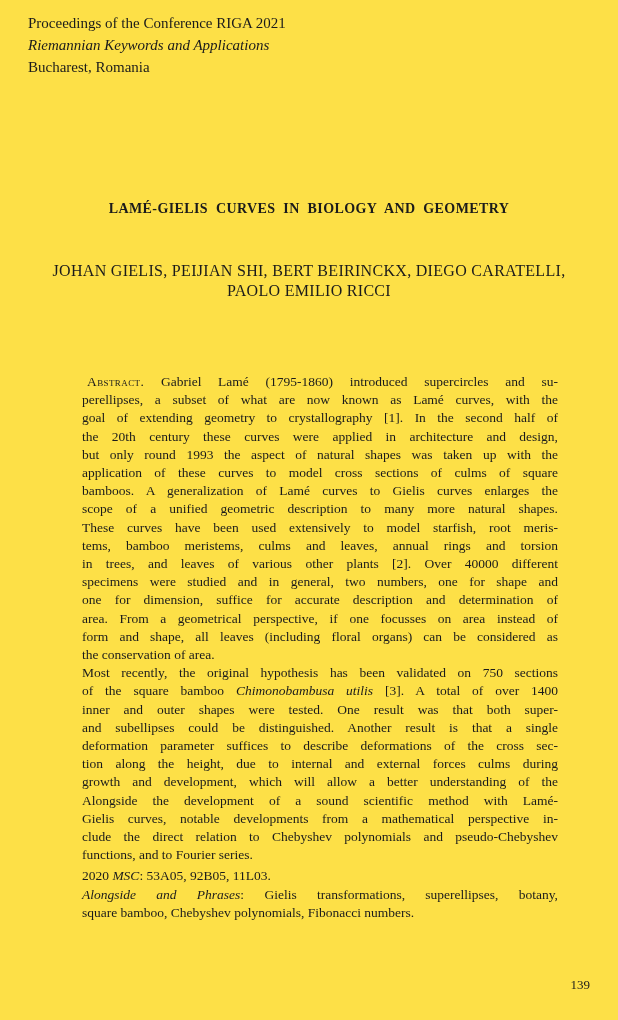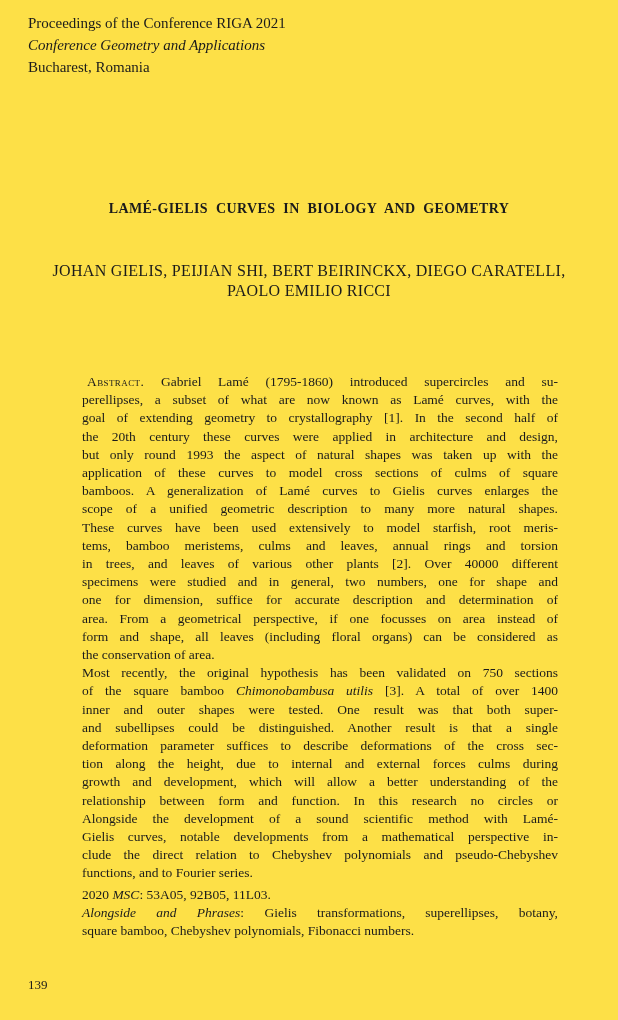--- a/index.html
+++ b/index.html
@@ -38,31 +38,31 @@
   }
   .line { text-align: left; }
   .line.j { text-align: justify; text-align-last: justify; }
   .line.ind { text-indent: 5px; }
   .line.gap { margin-top: 3px; }
   .smallcaps { font-variant: small-caps; letter-spacing: 0.4px; }
   .italic { font-style: italic; }
 
   .pageno {
     position: absolute; top: 977px; left: 28px; width: 562px;
-    text-align: left; font-size: 13px;
+    text-align: right; font-size: 13px;
   }
 </style>
 </head>
 <body>
 
 <div class="page">
 
   <div class="running-head">
     <div>Proceedings of the Conference RIGA 2021</div>
-    <div class="it">Conference Geometry and Applications</div>
+    <div class="it">Riemannian Keywords and Applications</div>
     <div>Bucharest, Romania</div>
   </div>
 
   <div class="title">LAMÉ-GIELIS CURVES IN BIOLOGY AND GEOMETRY</div>
 
   <div class="authors">
     <div>JOHAN GIELIS, PEIJIAN SHI, BERT BEIRINCKX, DIEGO CARATELLI,</div>
     <div>PAOLO EMILIO RICCI</div>
   </div>
 
@@ -83,21 +83,20 @@
       <div class="line j"><span>area. From a geometrical perspective, if one focusses on area instead of</span></div>
       <div class="line j"><span>form and shape, all leaves (including floral organs) can be considered as</span></div>
       <div class="line"><span>the conservation of area.</span></div>
       <div class="line j"><span>Most recently, the original hypothesis has been validated on 750 sections</span></div>
       <div class="line j"><span>of the square bamboo </span><span class="italic">Chimonobambusa utilis</span><span> [3]. A total of over 1400</span></div>
       <div class="line j"><span>inner and outer shapes were tested.  One result was that both super-</span></div>
       <div class="line j"><span>and subellipses could be distinguished.  Another result is that a single</span></div>
       <div class="line j"><span>deformation parameter suffices to describe deformations of the cross sec-</span></div>
       <div class="line j"><span>tion along the height, due to internal and external forces culms during</span></div>
       <div class="line j"><span>growth and development, which will allow a better understanding of the</span></div>
-      <div class="line j"><span>relationship between form and function.  In this research no circles or</span></div>
       <div class="line j"><span>Alongside the development of a sound scientific method with Lamé-</span></div>
       <div class="line j"><span>Gielis curves, notable developments from a mathematical perspective in-</span></div>
       <div class="line j"><span>clude the direct relation to Chebyshev polynomials and pseudo-Chebyshev</span></div>
       <div class="line"><span>functions, and to Fourier series.</span></div>
       <div class="line gap"><span>2020 </span><span class="italic">MSC</span><span>: 53A05, 92B05, 11L03.</span></div>
       <div class="line j"><span class="italic">Alongside and Phrases</span><span>:  Gielis transformations, superellipses, botany,</span></div>
       <div class="line"><span>square bamboo, Chebyshev polynomials, Fibonacci numbers.</span></div>
     </div>
 
   <div class="pageno">139</div>

